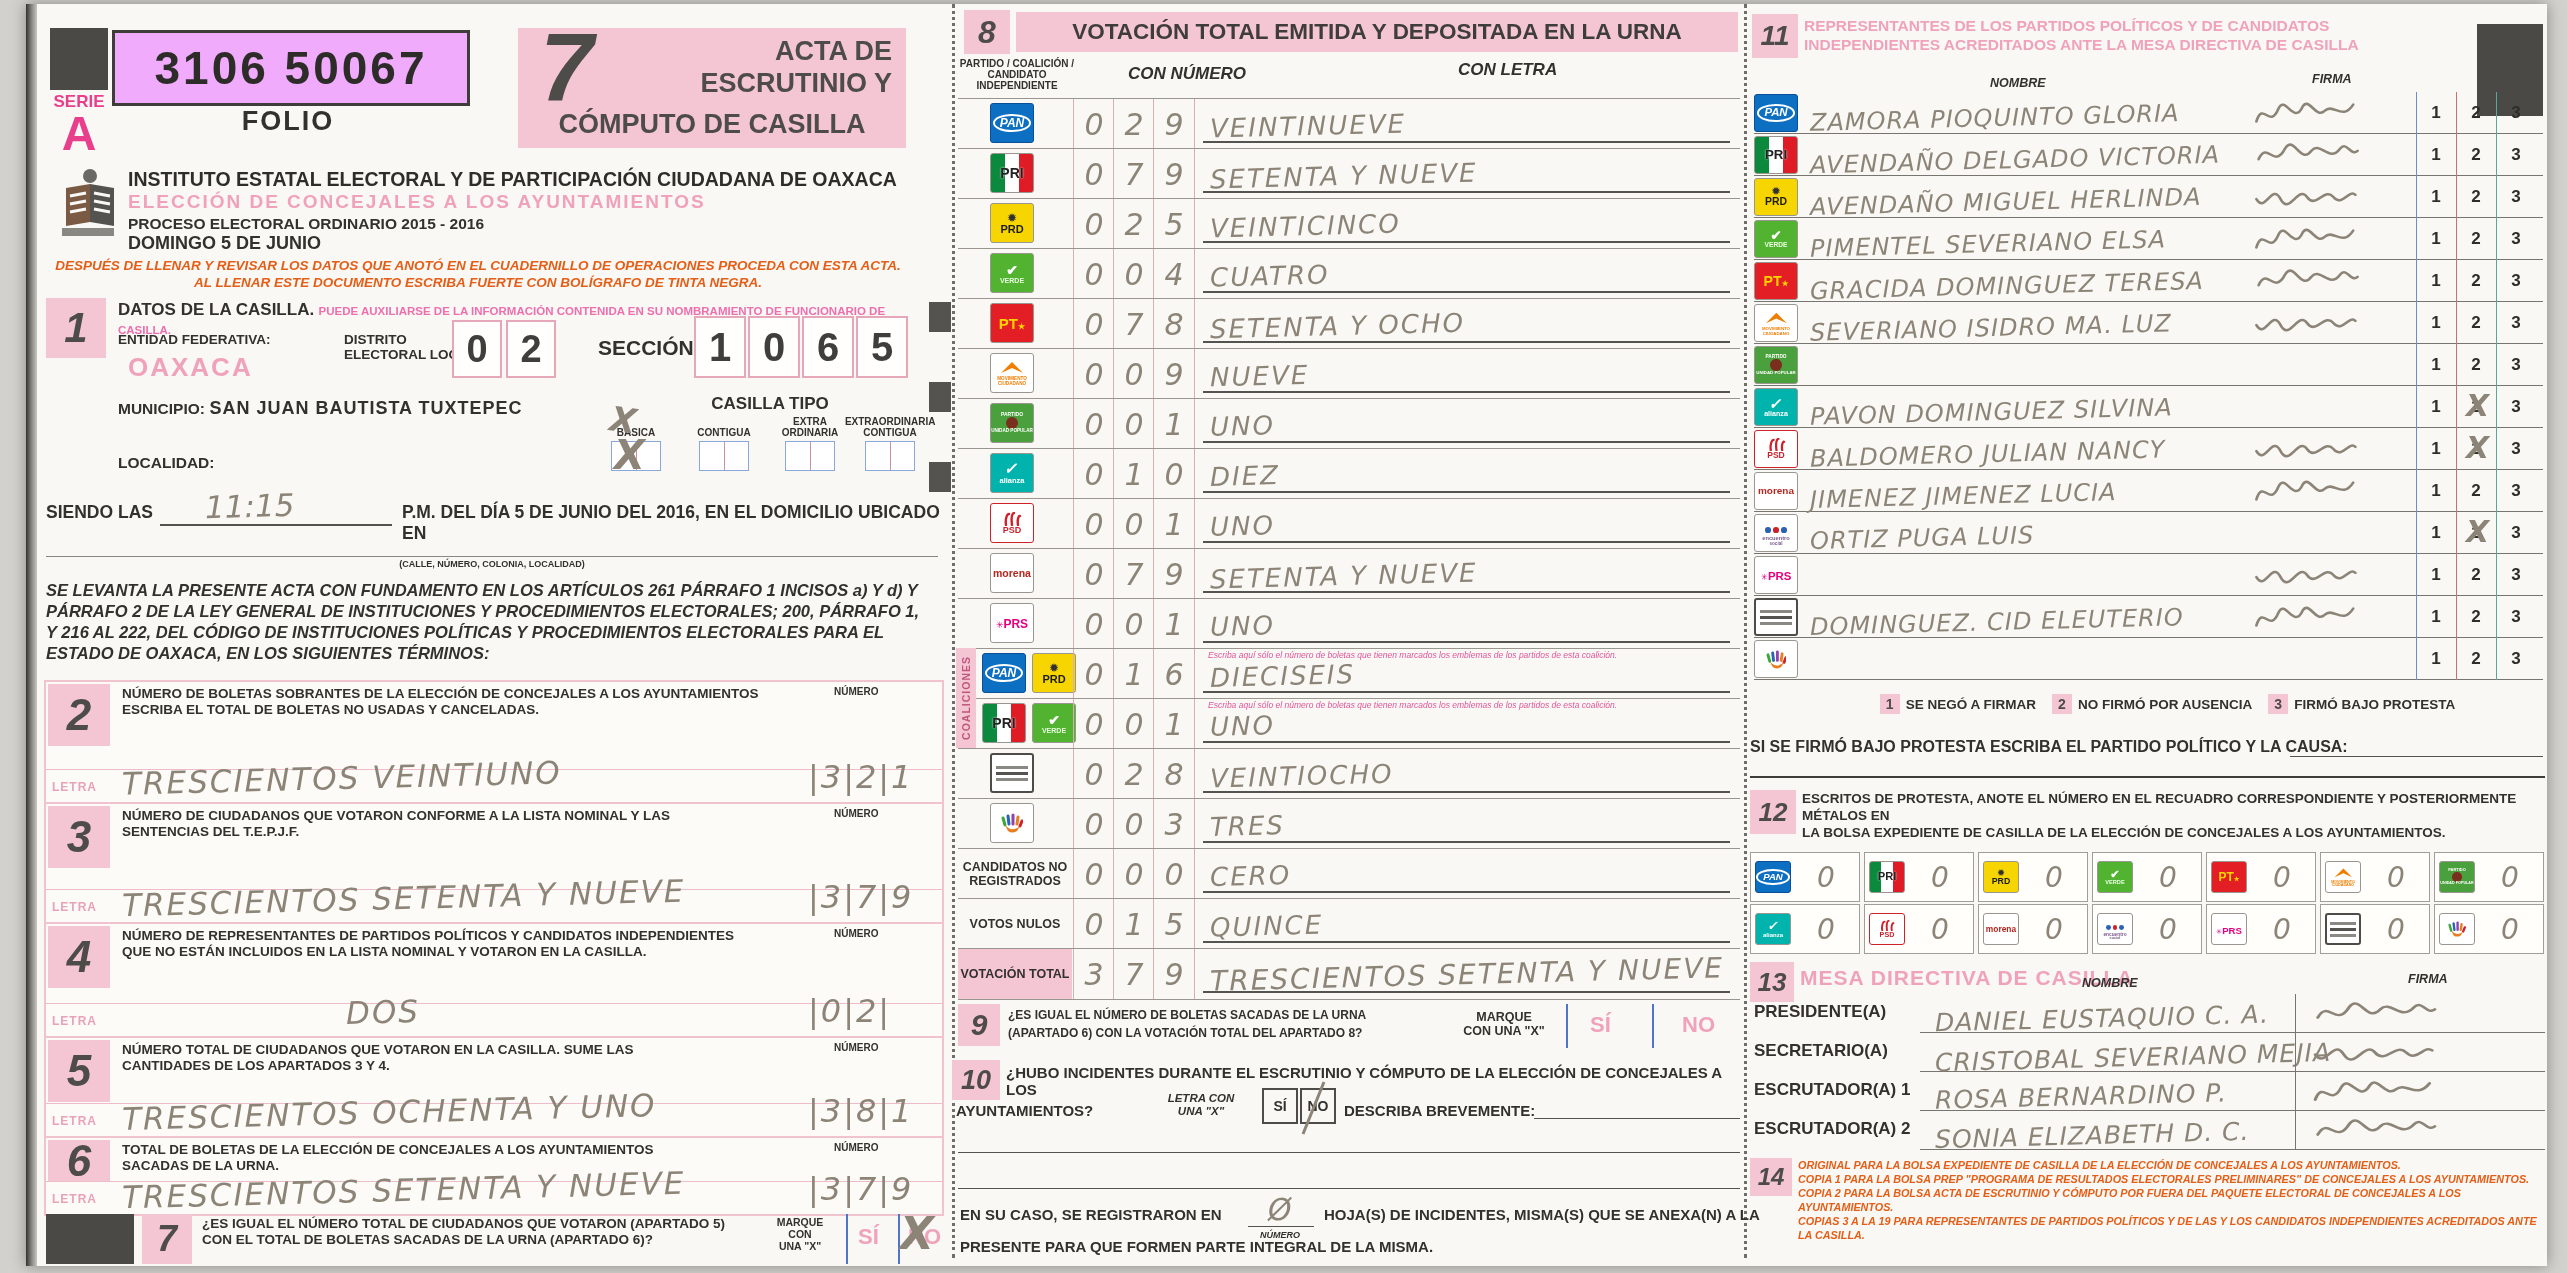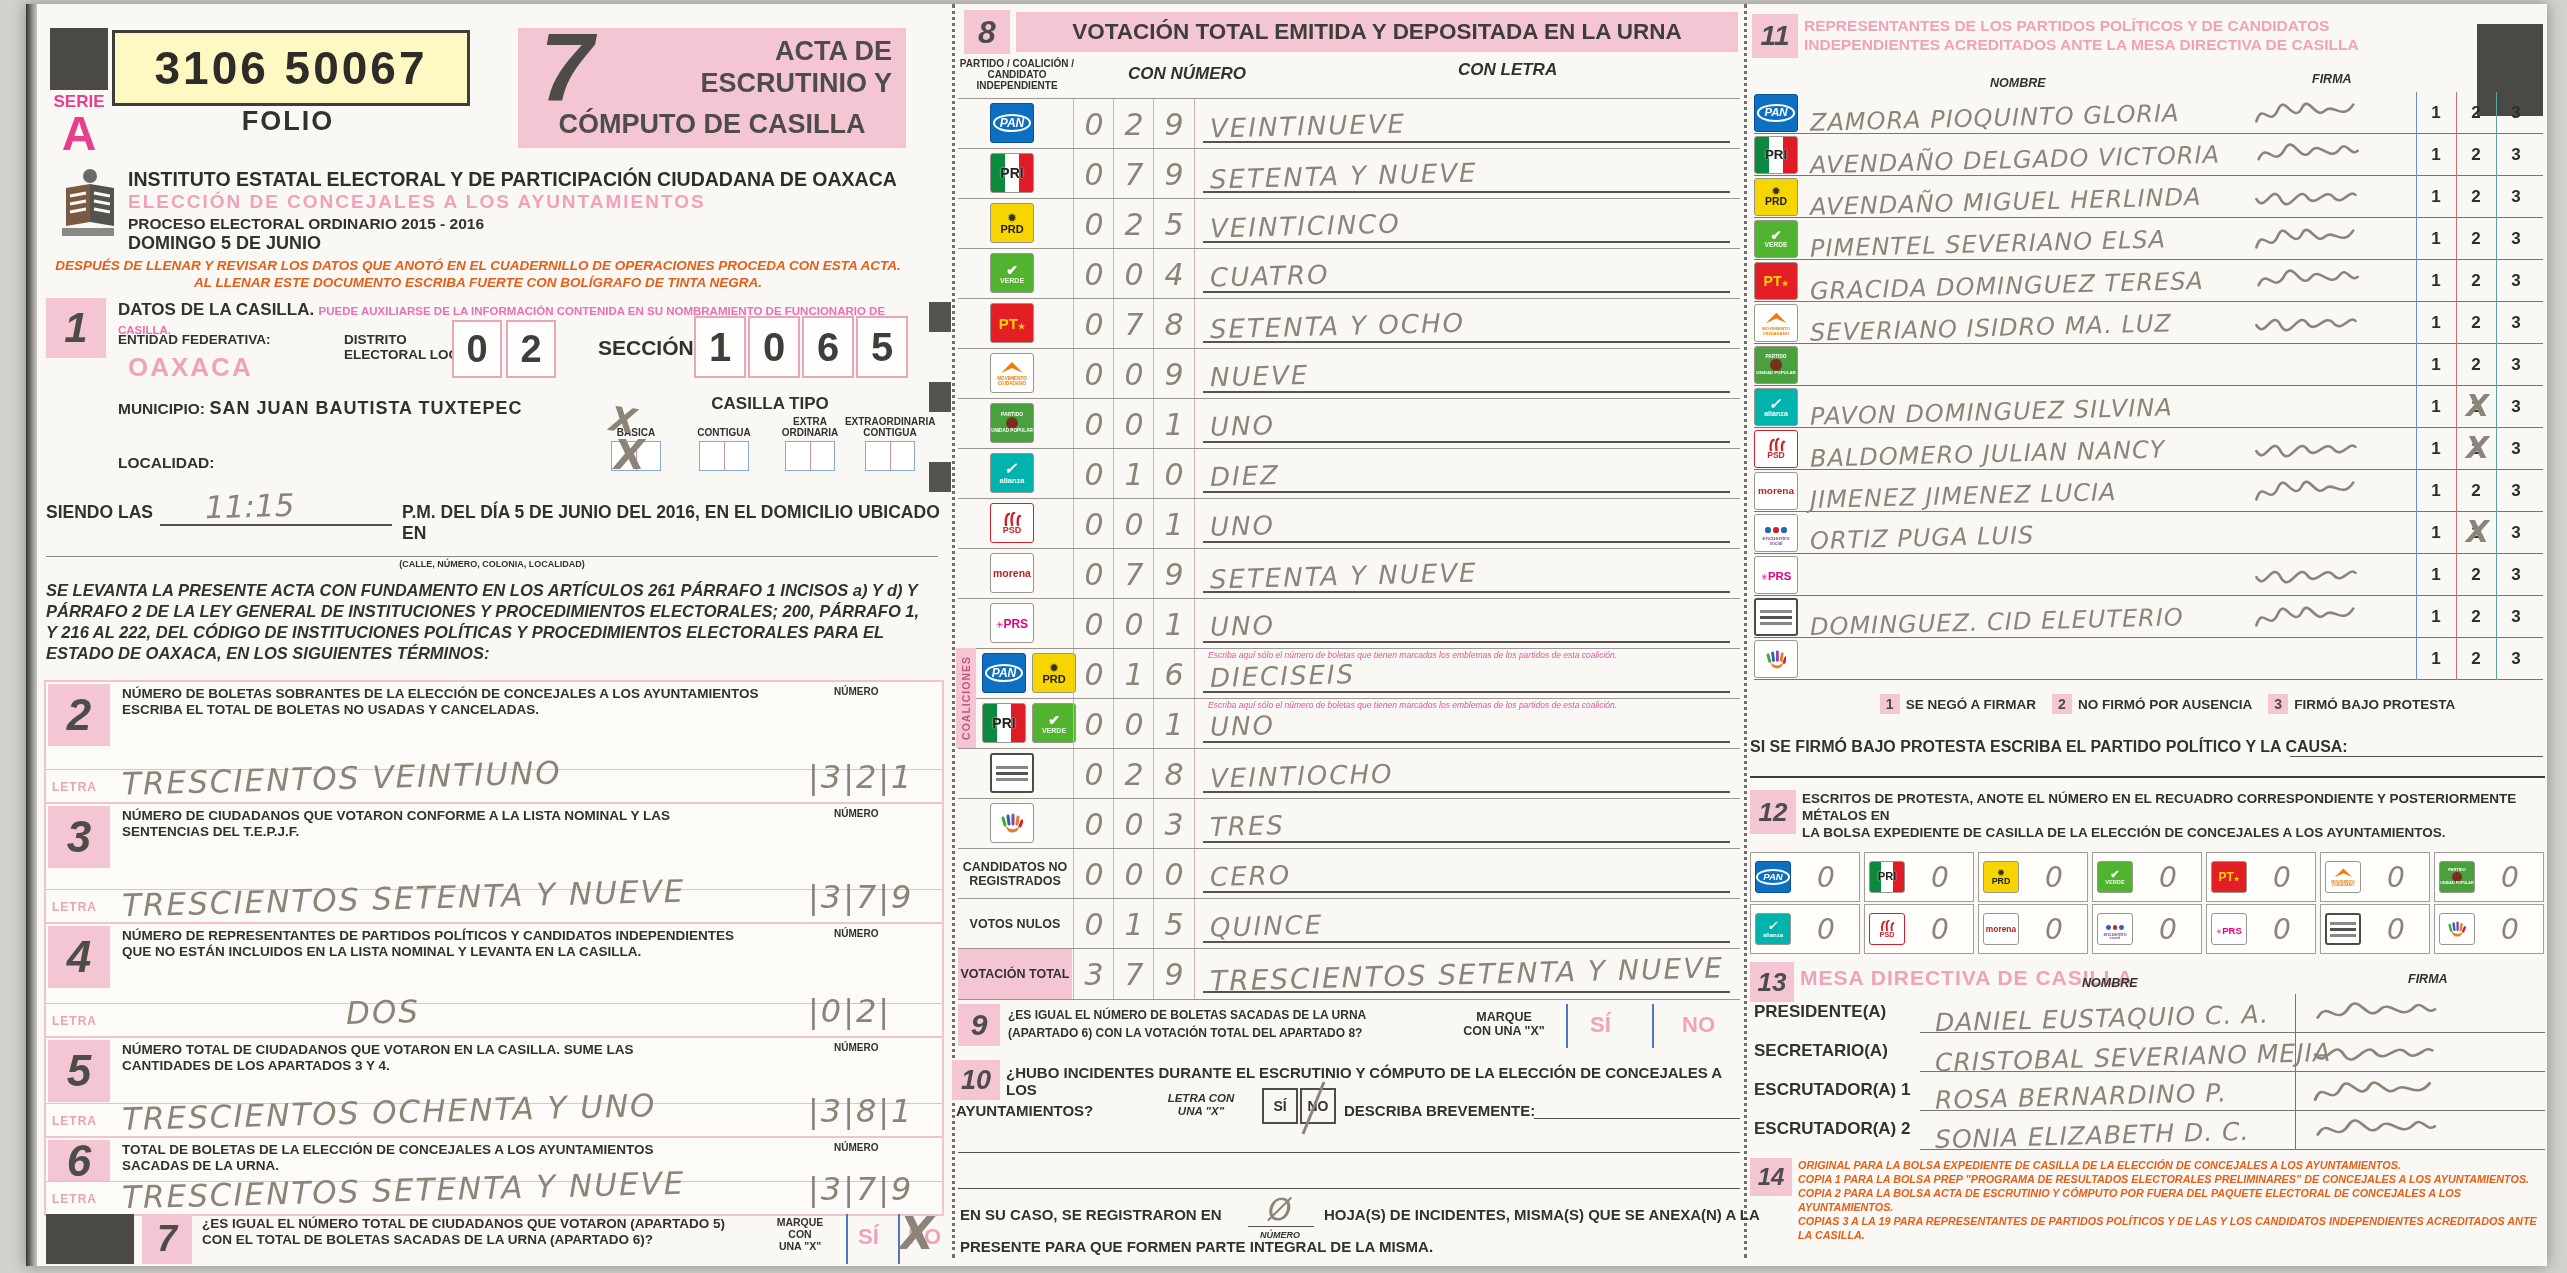--- a/index.html
+++ b/index.html
@@ -72,21 +72,21 @@
   <div class="divider" style="left:952px;"></div>
   <div class="divider" style="left:1744px;"></div>
   <div class="regtab" style="left:929px;top:302px;"></div>
   <div class="regtab" style="left:929px;top:382px;"></div>
   <div class="regtab" style="left:929px;top:462px;"></div>
 
   <div class="abs" style="left:50px;top:28px;width:58px;height:62px;background:#4b4946;"></div>
   <div class="abs ctr xb" style="left:40px;top:92px;width:78px;font-size:17px;color:#e83e8c;">SERIE</div>
   <div class="abs ctr xb" style="left:40px;top:106px;width:78px;font-size:48px;color:#e83e8c;">A</div>
 
-  <div class="abs" style="left:112px;top:30px;width:352px;height:70px;border:3px solid #3f3d3a;background:#fef9c3;display:flex;align-items:center;justify-content:center;">
+  <div class="abs" style="left:112px;top:30px;width:352px;height:70px;border:3px solid #3f3d3a;background:#f0abfc;display:flex;align-items:center;justify-content:center;">
     <span class="xb" style="font-size:46px;letter-spacing:3px;color:#2e2c29;">3106 50067</span>
   </div>
   <div class="abs ctr xb" style="left:112px;top:106px;width:352px;font-size:27px;letter-spacing:2px;">FOLIO</div>
 
   <div class="abs" style="left:518px;top:28px;width:388px;height:120px;background:#f4c6d4;">
     <span class="abs xb i" style="left:22px;top:-8px;font-size:96px;color:#4e4c49;line-height:1;">7</span>
     <span class="abs xb" style="right:14px;top:8px;font-size:27px;color:#4e4c49;">ACTA DE</span>
     <span class="abs xb" style="right:14px;top:40px;font-size:27px;color:#4e4c49;">ESCRUTINIO Y</span>
     <span class="abs xb ctr" style="left:0;right:0;bottom:8px;font-size:27px;color:#4e4c49;">CÓMPUTO DE CASILLA</span>
   </div>
@@ -200,21 +200,21 @@
         <div class="abs b" style="left: 788px; top: 4px; font-size: 10px;">NÚMERO</div>
         <div class="abs pinkline" style="left: 0px; right: 0px; bottom: 32px; height: 1.5px;"></div>
         <div class="abs b" style="left: 6px; bottom: 8px; font-size: 12px; color: rgb(232, 163, 184); letter-spacing: 1px;">LETRA</div>
         <div class="abs hw hwr" style="left: 76px; bottom: 6px; font-size: 31px; letter-spacing: 2px;">TRESCIENTOS SETENTA Y NUEVE</div>
         <div class="abs hw" style="left: 762px; bottom: 6px; font-size: 32px; letter-spacing: 2px;">|3|7|9</div>
       </div>
       <div class="cntblock" style="top: 922px; height: 112px;">
         <div class="numsq abs" style="left: 2px; top: 2px; width: 62px; height: 62px; font-size: 44px;">4</div>
         <div class="abs b" style="left: 76px; top: 4px; width: 640px; font-size: 13.5px; line-height: 16px;">
           <div>NÚMERO DE REPRESENTANTES DE PARTIDOS POLÍTICOS Y CANDIDATOS INDEPENDIENTES</div>
-          <div>QUE NO ESTÁN INCLUIDOS EN LA LISTA NOMINAL Y LEVANTA EN LA CASILLA.</div>
+          <div>QUE NO ESTÁN INCLUIDOS EN LA LISTA NOMINAL Y VOTARON EN LA CASILLA.</div>
         </div>
         <div class="abs b" style="left: 788px; top: 4px; font-size: 10px;">NÚMERO</div>
         <div class="abs pinkline" style="left: 0px; right: 0px; bottom: 32px; height: 1.5px;"></div>
         <div class="abs b" style="left: 6px; bottom: 8px; font-size: 12px; color: rgb(232, 163, 184); letter-spacing: 1px;">LETRA</div>
         <div class="abs hw hwr" style="left: 300px; bottom: 6px; font-size: 31px; letter-spacing: 2px;">DOS</div>
         <div class="abs hw" style="left: 762px; bottom: 6px; font-size: 32px; letter-spacing: 2px;">|0|2|</div>
       </div>
       <div class="cntblock" style="top: 1036px; height: 98px;">
         <div class="numsq abs" style="left: 2px; top: 2px; width: 62px; height: 62px; font-size: 44px;">5</div>
         <div class="abs b" style="left: 76px; top: 4px; width: 640px; font-size: 13.5px; line-height: 16px;">

